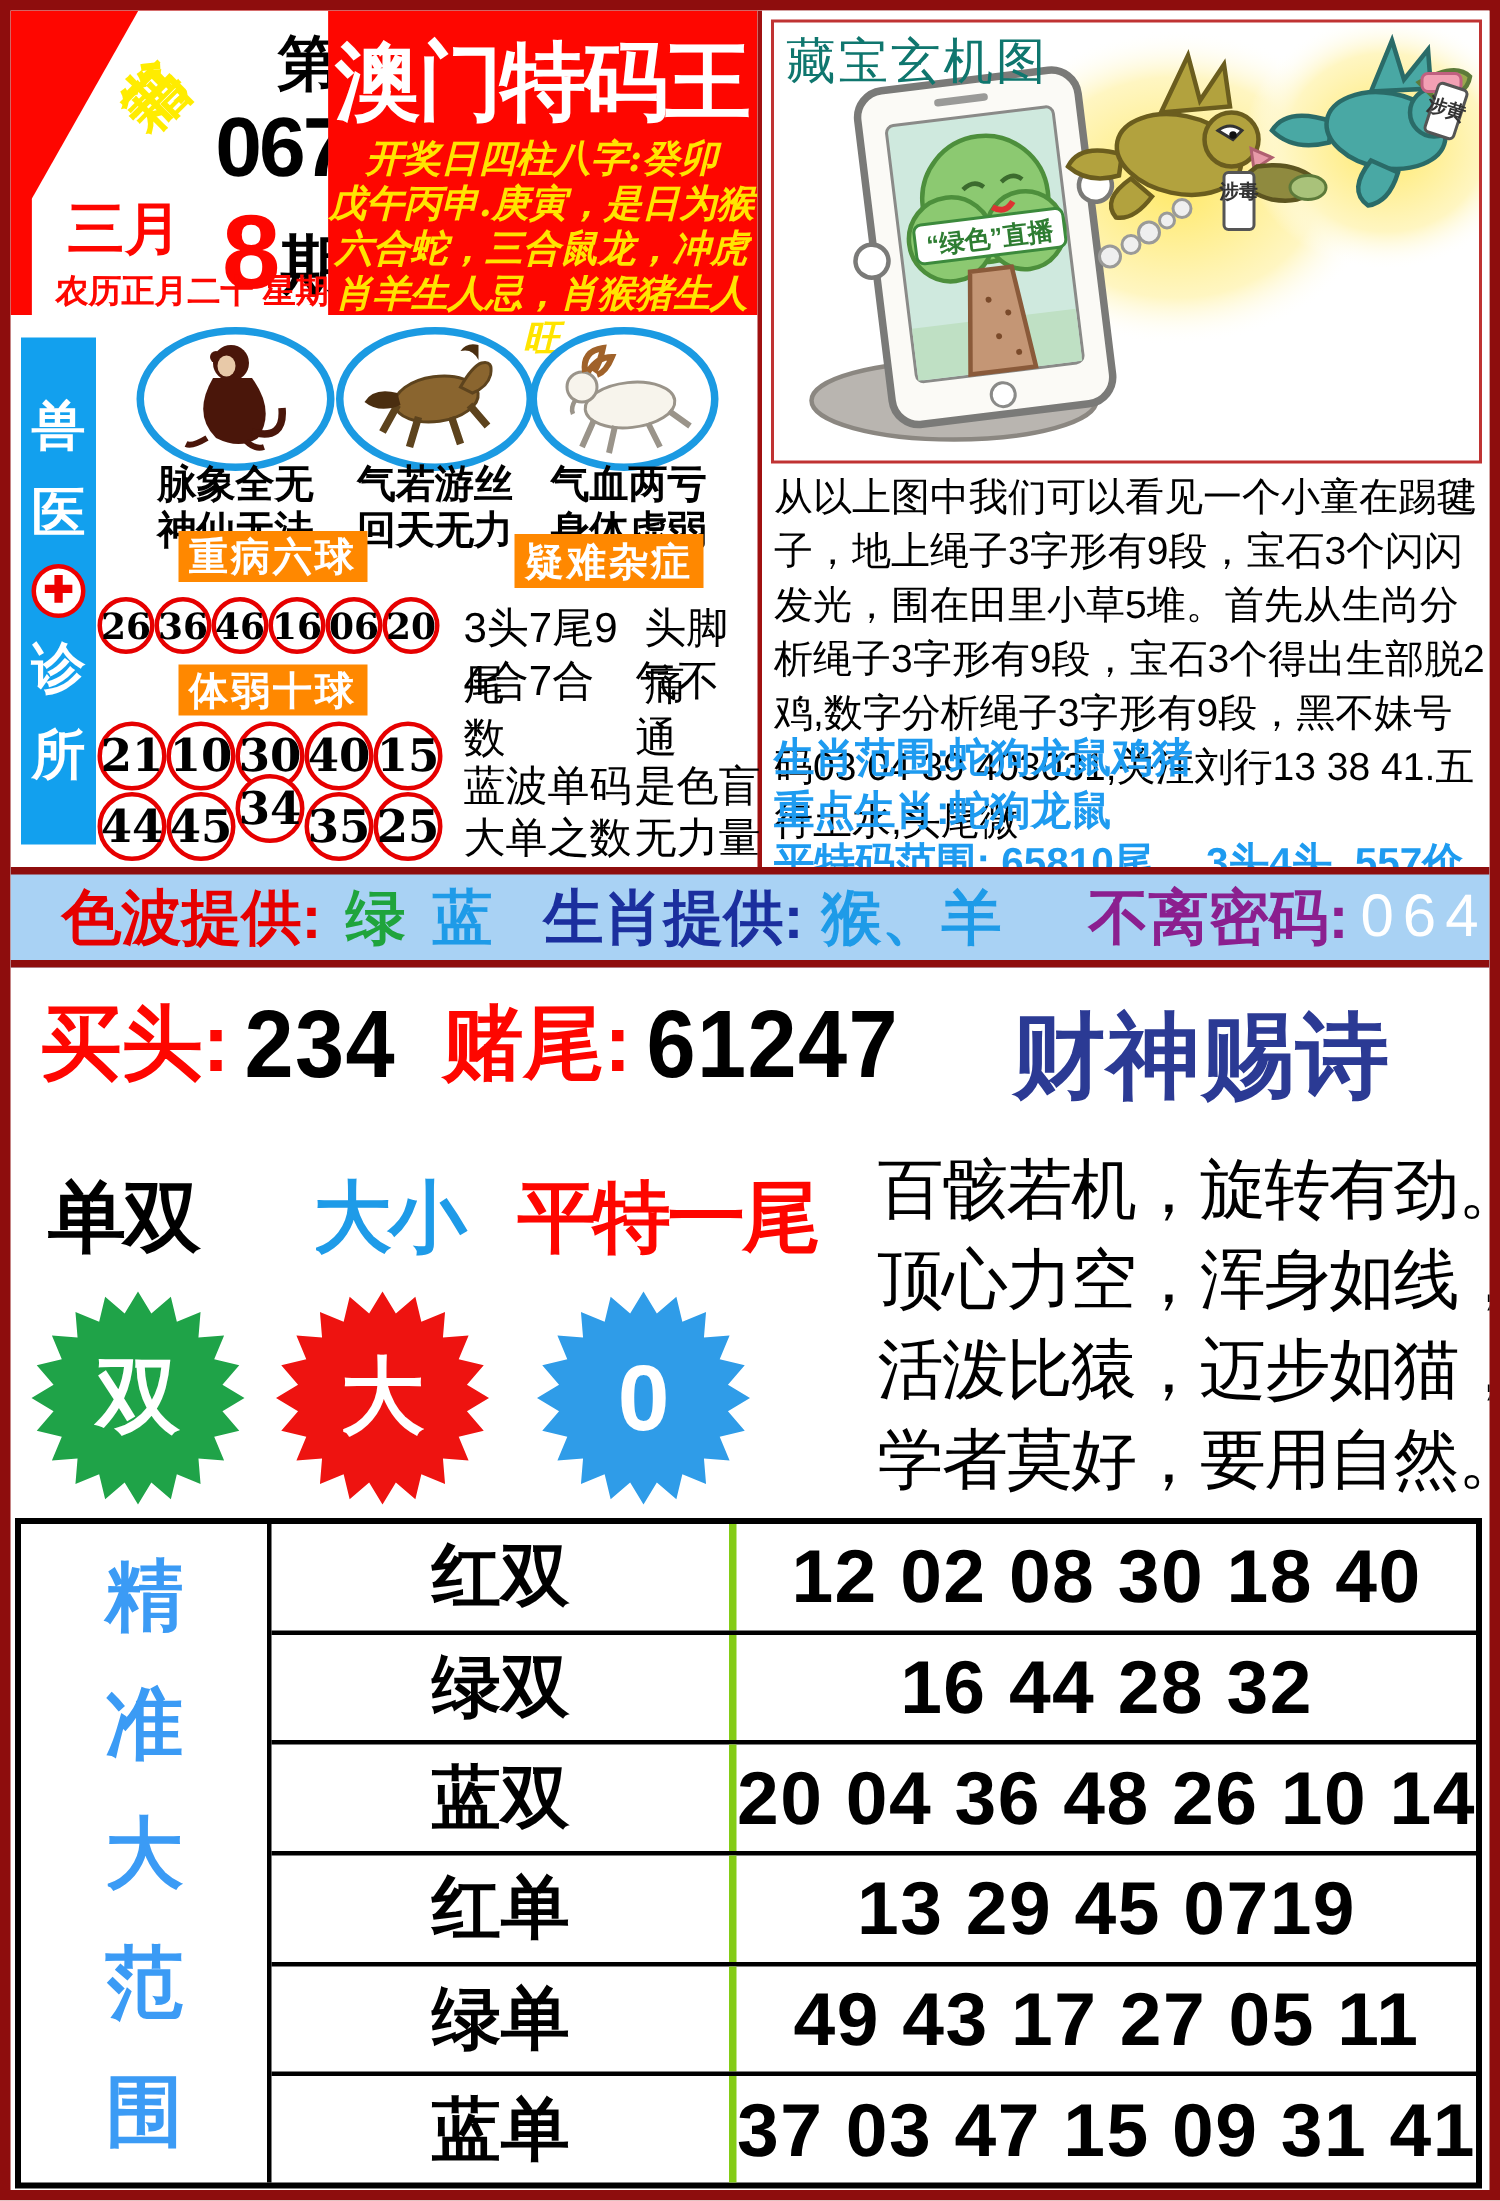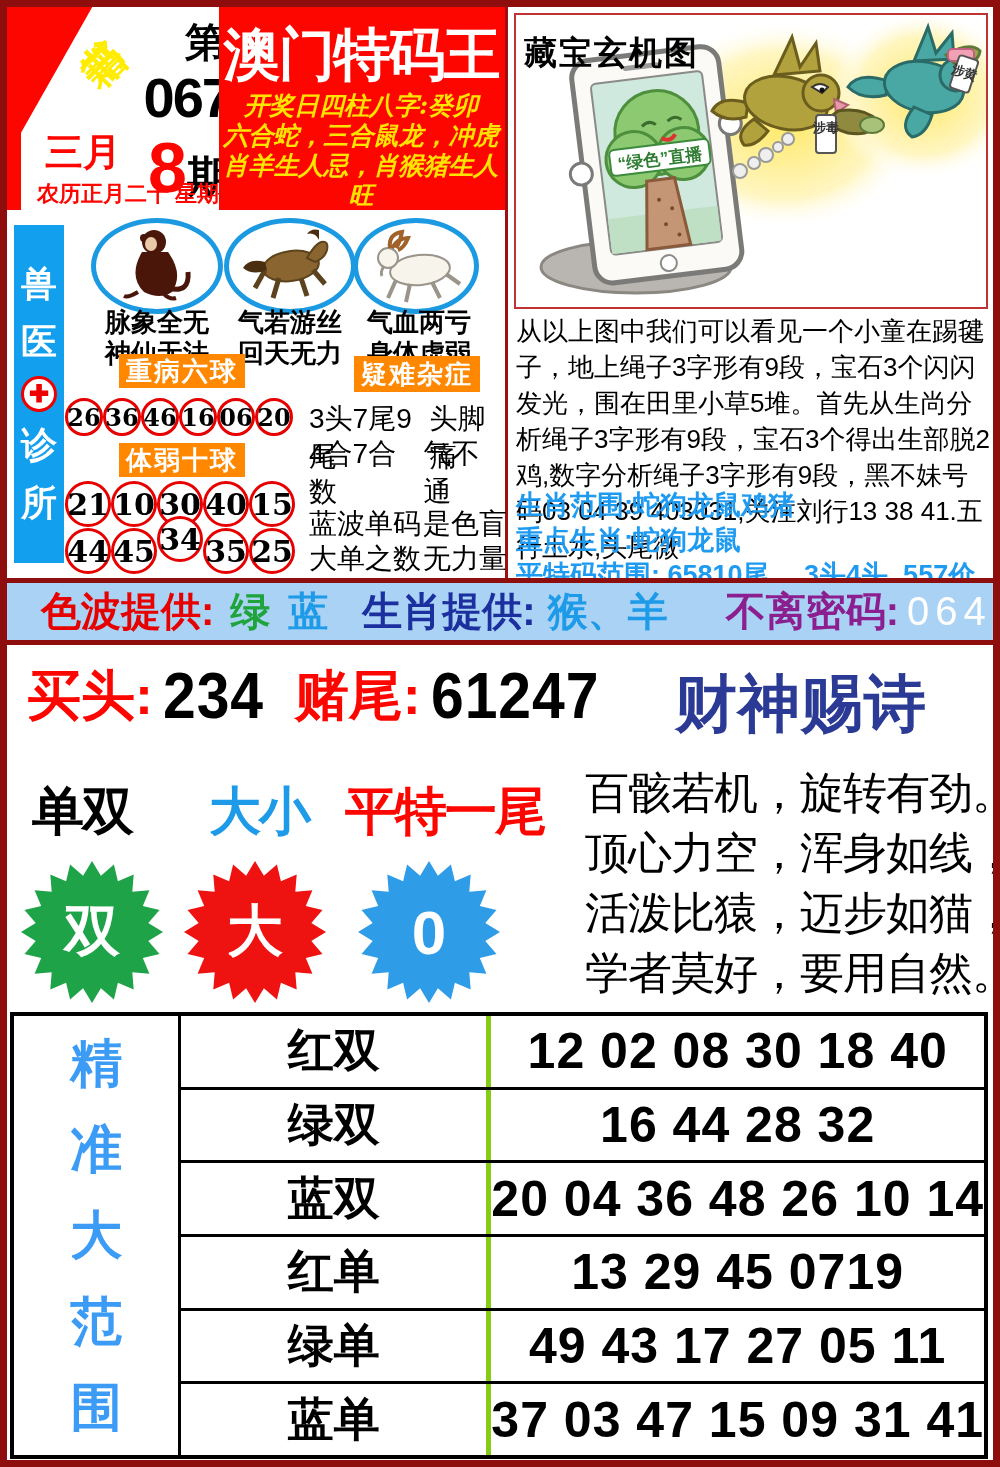--- a/index.html
+++ b/index.html
@@ -24,21 +24,21 @@
   .lunar { position:absolute; left:16px; top:172px; width:200px; color:#fe0600; font-size:22px; font-weight:bold; white-space:nowrap; }
   .main-title { position:absolute; left:210px; top:10px; width:288px; text-align:center; color:#fff;
                 font-size:57px; font-weight:bold; letter-spacing:-2px; white-space:nowrap; }
   .bazi { position:absolute; left:208px; top:84px; width:292px; text-align:center; color:#ffe400;
           font-size:25px; font-weight:bold; font-style:italic; line-height:30px;
           font-family:"DejaVu Serif", serif; }
 
   
   .panel-right { left:498px; top:0; width:488px; height:571px; background:#fff; border-left:3px solid #a01010; }
   .pic-box { position:absolute; left:6px; top:6px; width:474px; height:296px; border:2px solid #c03333; background:#fff; overflow:hidden; }
-  .pic-title { position:absolute; left:8px; top:16px; color:#000000; font-size:33px; font-weight:bold; letter-spacing:2px; }
+  .pic-title { position:absolute; left:8px; top:4px; color:#0f766e; font-size:33px; font-weight:normal; letter-spacing:2px; }
   .analysis { position:absolute; left:8px; top:306px; width:474px; color:#000; font-size:26px; line-height:36px; }
   .blue-line { position:absolute; left:8px; width:474px; color:#1e9bf0; font-size:27px; font-weight:bold; white-space:nowrap; }
 
   
   .sidebar { left:7px; top:218px; width:50px; height:338px; background:#12a0ee; display:flex; flex-direction:column;
              align-items:center; justify-content:center; gap:9px; color:#fff; font-size:36px; font-weight:bold; }
   .cross-icon { width:36px; height:36px; background:#fff; border:3px solid #e00; border-radius:50%;
                 display:flex; align-items:center; justify-content:center; color:#e00; font-size:24px; font-weight:bold; line-height:1; }
   .oval { border:5px solid #1b9ae2; border-radius:50%; background:#fff; overflow:hidden;
           display:flex; align-items:center; justify-content:center; }
@@ -99,20 +99,21 @@
           <span class="issue-day">8</span><span class="issue-suffix">期</span>
         </span>
       </div>
       <div class="month">三月</div>
       <div class="lunar">农历正月二十 星期日</div>
     </div>
     <div class="ribbon">书籍</div>
     <div class="main-title">澳门特码王</div>
     <div class="bazi">
       <div>开奖日四柱八字:癸卯</div>
+      <div>戊午丙申.庚寅，是日为猴</div>
       <div>六合蛇，三合鼠龙，冲虎</div>
       <div>肖羊生人忌，肖猴猪生人旺</div>
     </div>
   </div>
 
   <div class="abs panel-right">
     <div class="pic-box">
       <svg width="470" height="292" viewBox="0 0 470 292">
         <defs>
           <radialGradient id="glow1" cx="50%" cy="50%" r="50%">
@@ -236,21 +237,21 @@
   <div class="abs caption" style="left:213px; top:300px; width:140px;">
     <div>气若游丝</div>
     <div>回天无力</div>
   </div>
   <div class="abs caption" style="left:342px; top:300px; width:140px;">
     <div>气血两亏</div>
     <div>身体虚弱</div>
   </div>
 
   <div class="abs o-badge" style="left:112px; top:347px; width:126px; height:34px;">重病六球</div>
-  <div class="abs o-badge" style="left:336px; top:349px; width:126px; height:36px;margin-left:11px;">疑难杂症</div>
+  <div class="abs o-badge" style="left:336px; top:349px; width:126px; height:36px;">疑难杂症</div>
   <div class="abs o-badge" style="left:112px; top:436px; width:126px; height:34px;">体弱十球</div>
 
   <div class="ball b38" style="left:58px;  top:391px;">26</div>
   <div class="ball b38" style="left:96px;  top:391px;">36</div>
   <div class="ball b38" style="left:134px; top:391px;">46</div>
   <div class="ball b38" style="left:172px; top:391px;">16</div>
   <div class="ball b38" style="left:210px; top:391px;">06</div>
   <div class="ball b38" style="left:248px; top:391px;">20</div>
 
   <div class="ball b45" style="left:58px;  top:474px;">21</div>

